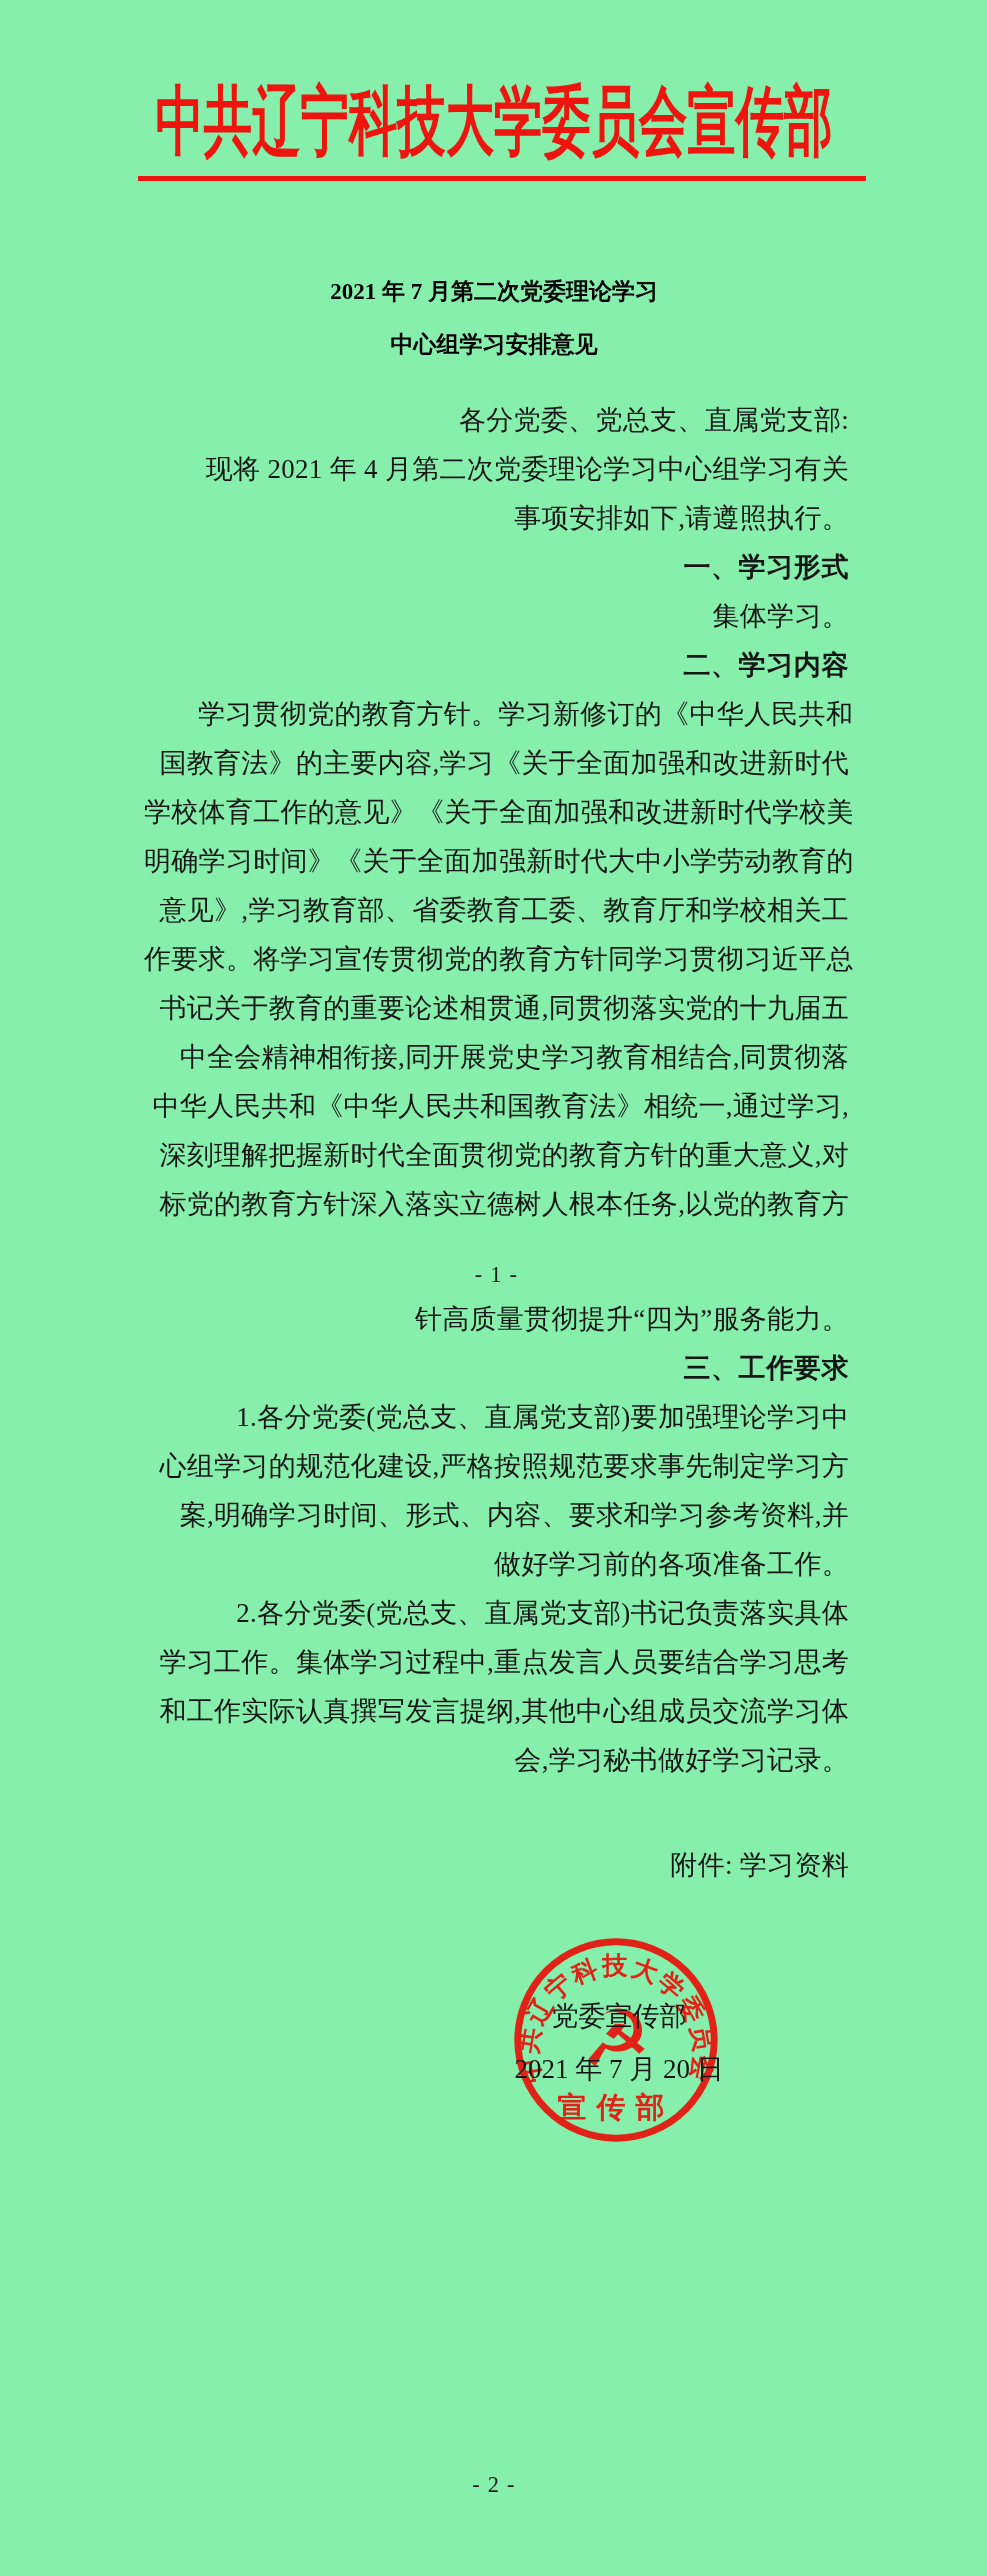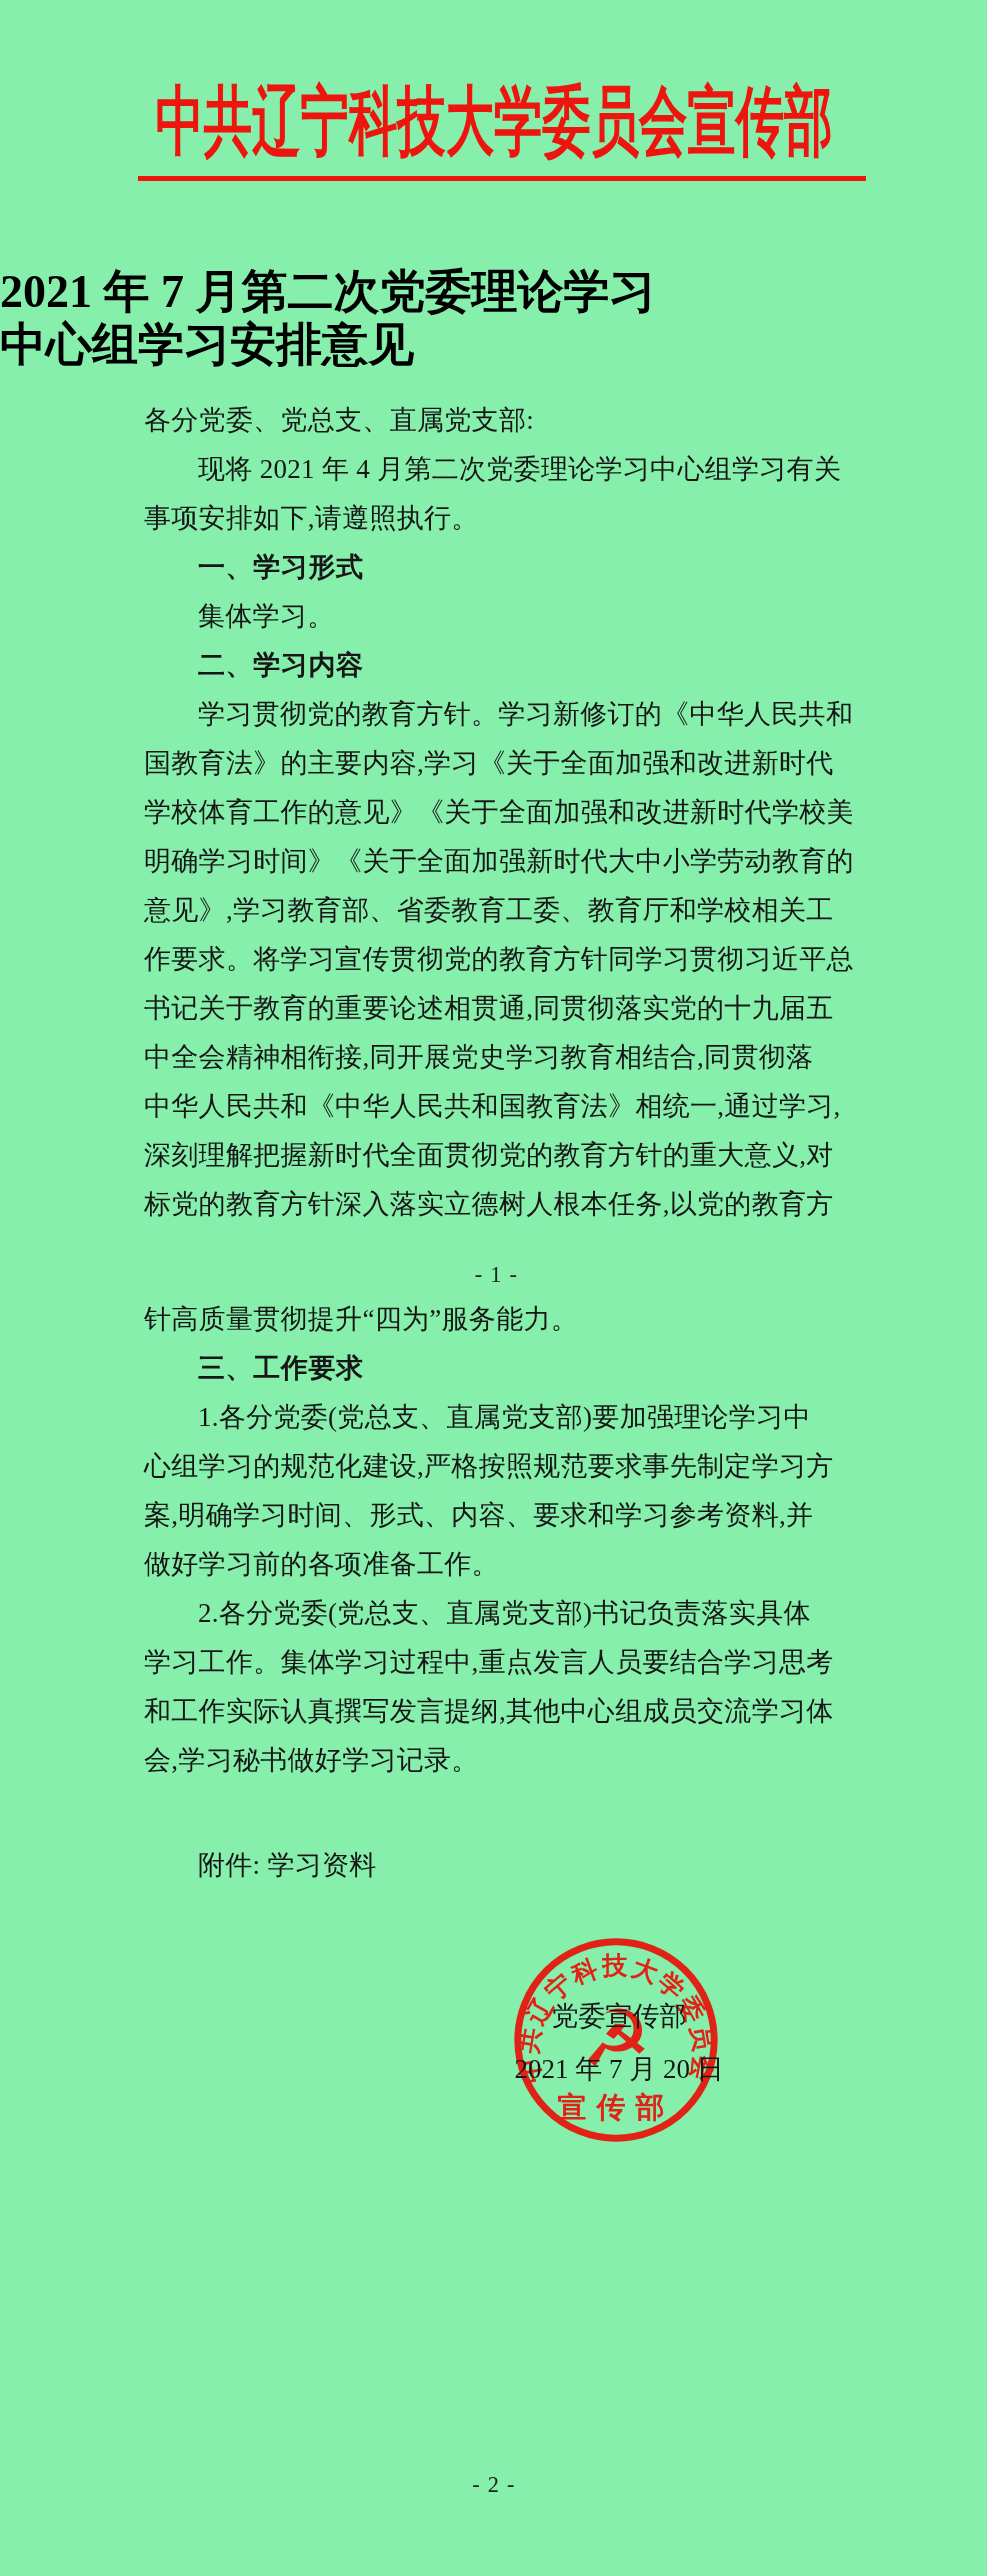--- a/index.html
+++ b/index.html
@@ -26,30 +26,30 @@
     transform-origin:center top;
     font-family:"Liberation Serif","DejaVu Serif",serif;
   }
   .letterhead-rule{
     position:absolute;top:176px;left:138px;width:728px;height:5px;
     background:#ed150d;
   }
   
   .doc-title{
     position:absolute;top:265px;left:0;width:100%;
-    text-align:left;font-weight:bold;font-size:46px;line-height:53px;
+    text-align:center;font-weight:bold;font-size:23px;line-height:53px;
     color:#000;
   }
   
   .content{
     position:absolute;top:396px;left:144px;width:705px;
     font-size:27px;line-height:49px;letter-spacing:0.3px;
     color:#161616;
   }
-  .ln{white-space:nowrap;}
+  .ln{white-space:nowrap;text-align:right;}
   .indent{padding-left:54px;}
   .hd{
     font-weight:bold;
     font-family:Liberation Sans, sans-serif;
     letter-spacing:0.6px;
   }
   .lead-bold{font-weight:normal;}
   .pgmark{
     height:37px;line-height:37px;margin:27px 0 1.9px 0;
     text-align:center;font-size:22.4px;letter-spacing:1.2px;color:#222;

